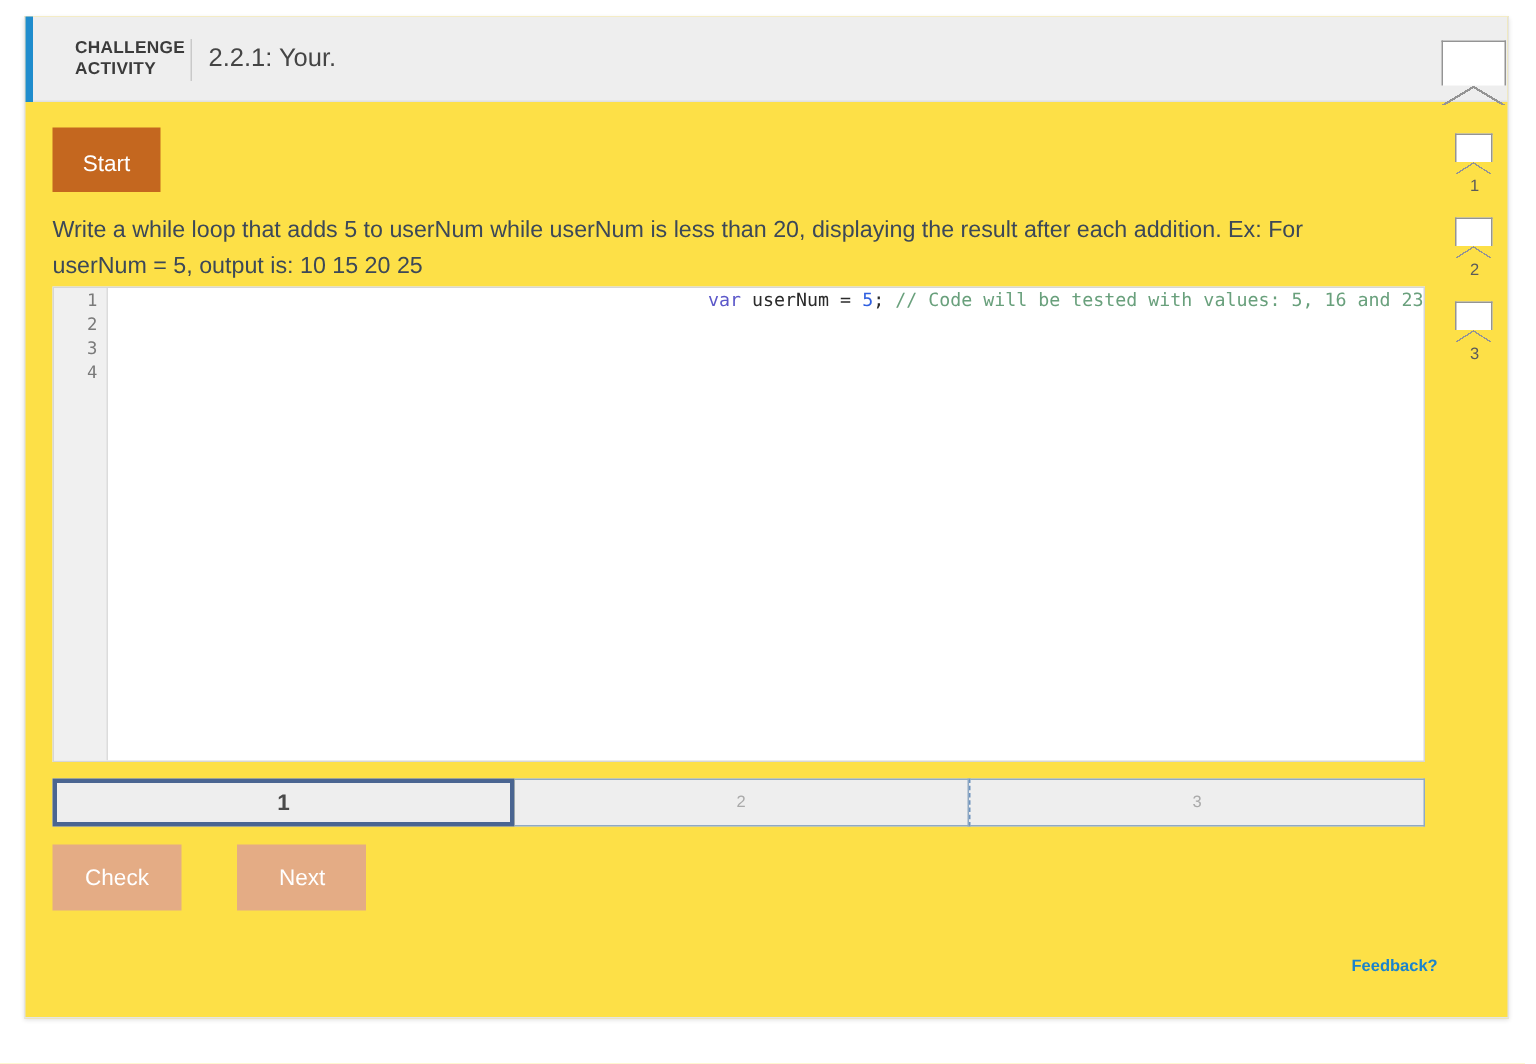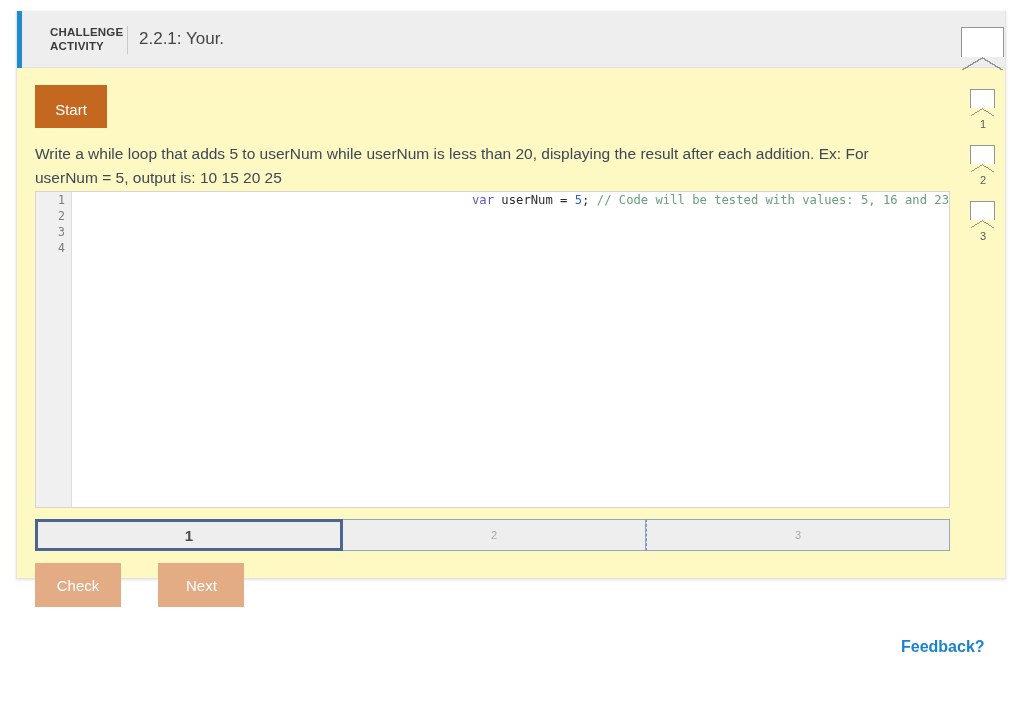--- a/index.html
+++ b/index.html
@@ -19,22 +19,22 @@
     height: 709px;
     overflow: hidden;
   }
 
   
   .card {
     position: absolute;
     left: 16px;
     top: 11px;
     width: 990px;
-    height: 568px;
-    background: #fef9c3;
+    height: 668px;
+    background: #fde047;
     border: 1px solid #e4e4e4;
     border-top: none;
     box-shadow: 0 1px 3px rgba(0,0,0,0.12);
   }
 
   
   .header {
     position: absolute;
     left: 0;
     top: 0;
@@ -271,21 +271,21 @@
     padding: 12px;
     margin-right: 33px;
     vertical-align: top;
   }
 
   
   .feedback {
     position: absolute;
     left: 884px;
     top: 627px;
-    font-size: 16px;
+    font-size: 11px;
     font-weight: bold;
     color: #1a83cd;
     text-decoration: none;
     cursor: pointer;
   }
 </style>
 </head>
 <body>
 
 <div id="app">

